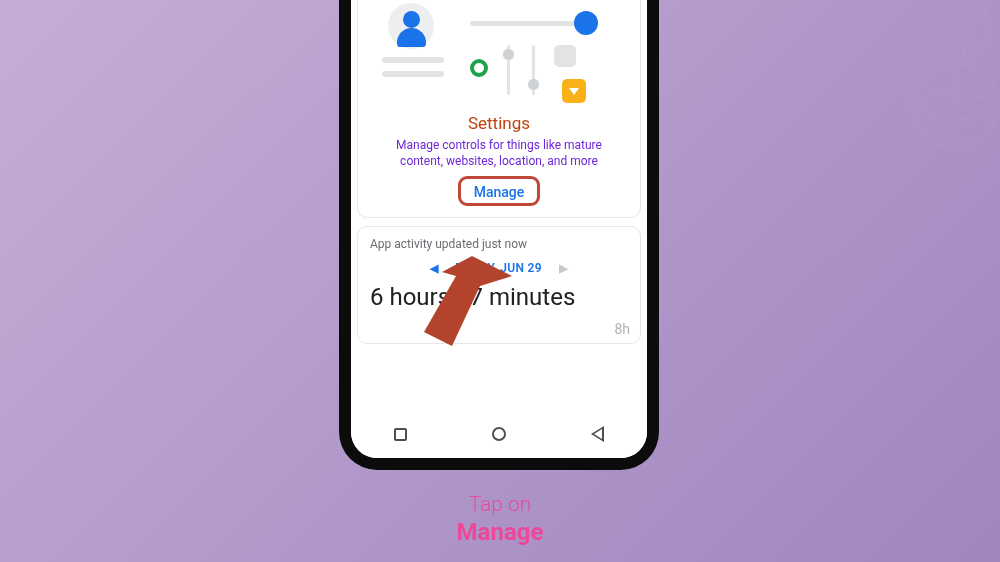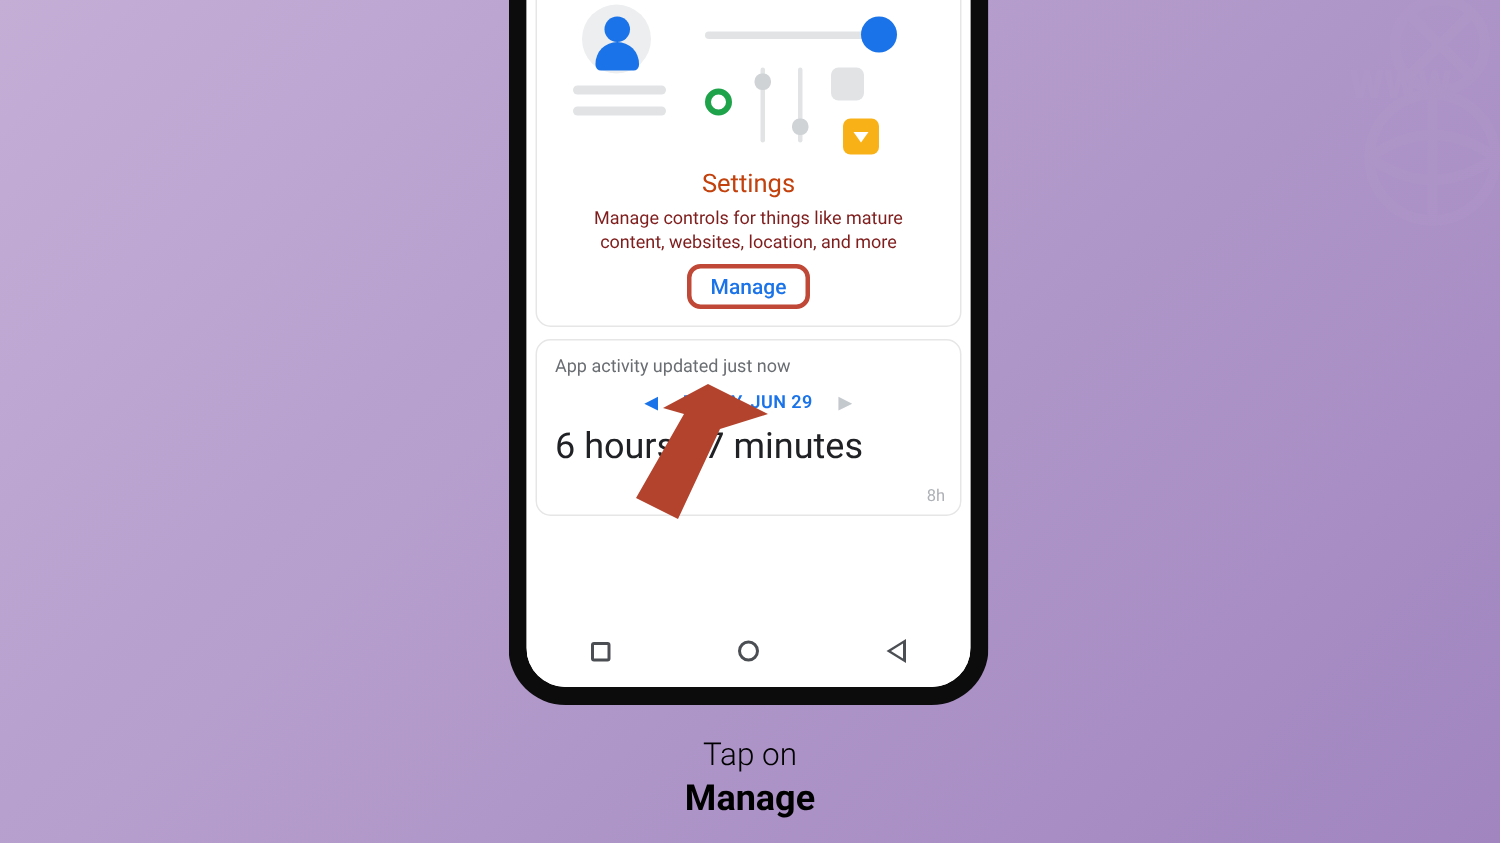--- a/index.html
+++ b/index.html
@@ -63,50 +63,50 @@
   .v-track{position:absolute; top:44px; width:3px; height:50px; background:#e1e3e5; border-radius:2px;}
   .v-track.vt1{left:137px;}
   .v-track.vt2{left:162px;}
   .v-knob{position:absolute; width:10px;height:10px;border-radius:2px;background:#d3d6d9;}
   .v-knob.k1{left:133px; top:48px; border-radius:5px; background:#d0d3d6; width:11px;height:11px;}
   .v-knob.k2{left:158px; top:78px; border-radius:5px; background:#d0d3d6; width:11px;height:11px;}
   .sq-grey{position:absolute; left:184px; top:44px; width:22px;height:22px;border-radius:5px;background:#e1e3e5;}
   .sq-orange{position:absolute; left:192px; top:78px; width:24px;height:24px;border-radius:5px;background:#f8b218;display:flex;align-items:center;justify-content:center;}
   .sq-orange::after{content:"";width:0;height:0;border-left:5px solid transparent;border-right:5px solid transparent;border-top:7px solid #fff;}
   .card h3{ text-align:center; font-size:17px; font-weight:400; color:#c2410c; margin-top:2px;}
-  .card p{ text-align:center; font-size:12px; color:#7f1d1d; line-height:1.35; margin-top:4px; padding:0 6px;}
+  .card p{ text-align:center; font-size:12px; color:#6d28d9; line-height:1.35; margin-top:4px; padding:0 6px;}
   .manage-wrap{ text-align:center; margin-top:10px; position:relative;}
   .manage-btn{ display:inline-block; color:#1a73e8; font-size:14px; font-weight:500; padding:5px 14px; cursor:pointer;}
   .highlight-box{ position:absolute; left:50%; top:-3px; transform:translateX(-50%); width:82px; height:30px; border:3px solid #c04836; border-radius:9px; pointer-events:none;}
   
   .card2 {
     border: 1px solid #e6e6e6;
     border-radius: 10px;
     background:#fff;
     padding:10px 12px 4px 12px;
     font-size:12px;
     color:#6a6e72;
     position:relative;
     height:118px;
   }
   .date-nav{ text-align:center; margin-top:10px; color:#1a73e8; font-size:12px; font-weight:600; letter-spacing:0.3px;}
   .date-nav .arr{ display:inline-block; color:#1a73e8; padding:0 14px; font-size:11px; cursor:pointer;}
   .date-nav .arr.dim{ color:#c4c9ce; cursor:default;}
   .bigtime{ font-size:24px; color:#202124; font-weight:400; margin-top:8px;}
-  .axis8h{ position:absolute; right:10px; bottom:6px; font-size:11px; color:#aeb1b5;}
+  .axis8h{ position:absolute; right:10px; bottom:6px; font-size:14px; color:#aeb1b5;}
   
   .navbar{ position:absolute; bottom:0; left:0; right:0; height:48px; background:#fff; display:flex; align-items:center; justify-content:space-around; border-top:0px solid #eee;}
   .nav-square{ width:13px;height:13px;border:2px solid #4b4e52;border-radius:2px;}
   .nav-circle{ width:14px;height:14px;border:2px solid #4b4e52;border-radius:50%;}
   .nav-tri{ width:0;height:0;border-top:8px solid transparent;border-bottom:8px solid transparent;border-right:13px solid #4b4e52; position:relative;}
   .nav-tri::after{content:"";position:absolute;left:3px;top:-5px;width:0;height:0;border-top:5px solid transparent;border-bottom:5px solid transparent;border-right:8px solid #fff;}
   
   .pointer{ position:absolute; left:394px; top:254px; width:120px; height:100px; pointer-events:none; z-index:50;}
   
-  .caption{ position:absolute; left:0; right:0; top:492px; text-align:center; color:#000000;}
+  .caption{ position:absolute; left:0; right:0; top:492px; text-align:center; color:#ec4899;}
   .caption .line1{ font-size:21px; font-weight:300;}
   .caption .line2{ font-size:24px; font-weight:700; margin-top:2px;}
 </style>
 </head>
 <body>
 
 <div class="corner-deco">
   <svg viewBox="0 0 170 170">
     <g fill="none" stroke="#b39cc9" stroke-width="7" stroke-linecap="round" opacity="0.9">
       <circle cx="120" cy="40" r="30"></circle>

